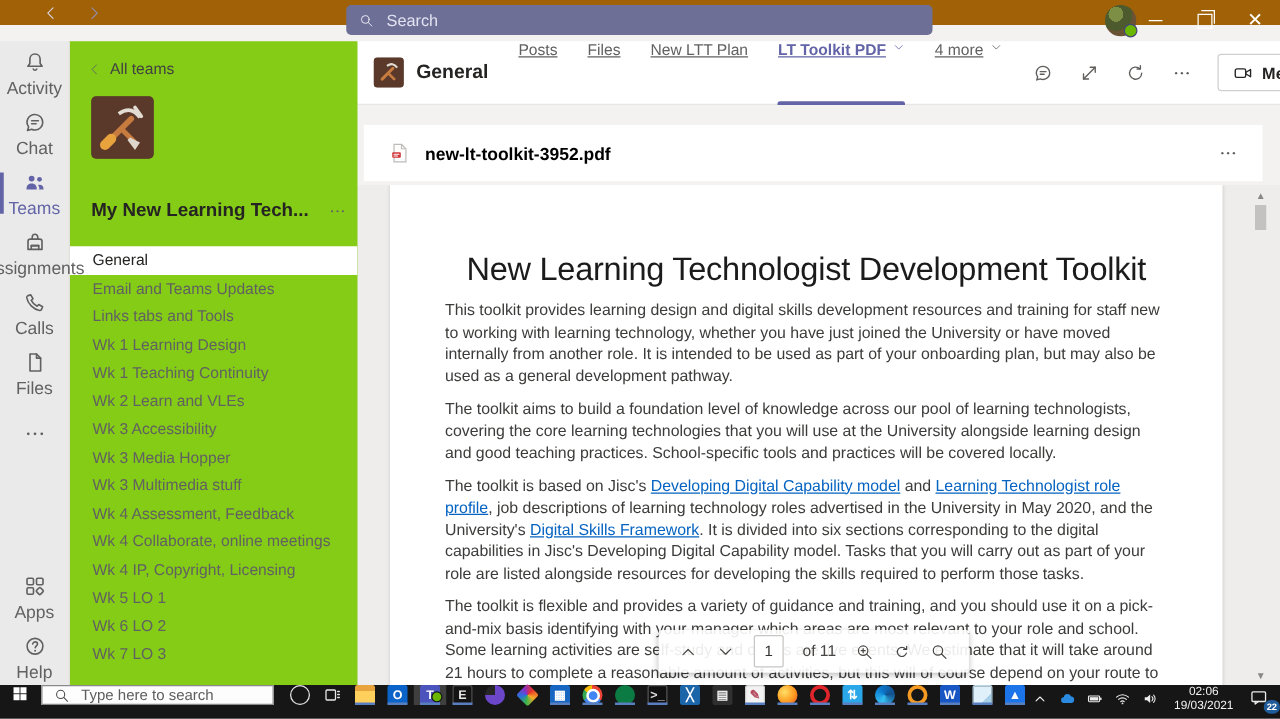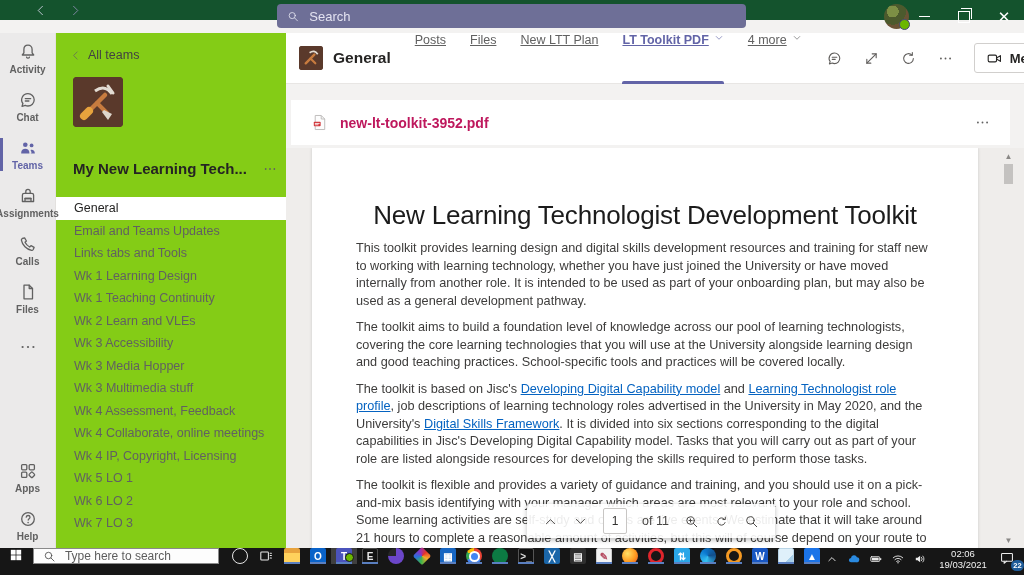--- a/index.html
+++ b/index.html
@@ -2,21 +2,21 @@
 <html><head>
 <meta charset="utf-8">
 <style>
   html,body{margin:0;padding:0;background:#000;}
   #app{position:relative;width:1024px;height:575px;overflow:hidden;
        font-family:"Liberation Sans",sans-serif;background:#f3f2f1;}
   .icon{display:inline-flex;align-items:center;justify-content:center;}
   .icon svg{width:100%;height:100%;display:block;}
 
   
-  .titlebar{position:absolute;top:0;left:0;right:0;height:20px;background:#14532d;
+  .titlebar{position:absolute;top:0;left:0;right:0;height:20px;background:#a16207;
             display:flex;align-items:center;z-index:50;}
   .nav-arrows{display:flex;gap:22px;margin-left:34px;}
   .nav-arrows .icon{width:13px;height:13px;}
   .nav-back{color:#d7d7ea;} .nav-fwd{color:#8f90b5;}
   .tb-search{position:absolute;left:277px;top:4px;width:469px;height:24px;
              background:#6e6f97;border-radius:4px;display:flex;align-items:center;
              padding:0 10px;gap:8px;color:#e9e9f4;box-sizing:border-box;}
   .tb-search .icon{width:13px;height:13px;color:#e9e9f4;}
   .tb-search input{background:transparent;border:none;outline:none;color:#f0f0fa;
              font-size:13px;font-family:inherit;width:100%;}
@@ -32,21 +32,21 @@
   .win-max i::before{content:"";position:absolute;left:2px;top:-4px;width:10px;height:10px;
              border-top:1.2px solid #fff;border-right:1.2px solid #fff;}
   .win-close{font-size:15px;line-height:1;}
 
   
   .rail{position:absolute;top:33px;left:0;width:55px;bottom:27px;background:#ebeaea;
         display:flex;flex-direction:column;align-items:stretch;z-index:10;}
   .rail-item{height:45px;display:flex;flex-direction:column;align-items:center;justify-content:center;
         gap:2px;color:#616161;position:relative;margin-top:3px;}
   .rail-item .icon{width:20px;height:20px;}
-  .rail-item .rail-label{font-size:10px;font-weight:bold;}
+  .rail-item .rail-label{font-size:14px;}
   .rail-item.active{color:#6264a7;}
   .rail-item.active::before{content:"";position:absolute;left:0;top:6px;bottom:6px;width:3px;background:#6264a7;}
   .rail-spacer{flex:1;}
 
   
   .sidebar{position:absolute;top:33px;left:55px;width:230px;bottom:27px;background:#84cc16;
         border-left:1px solid #e3e1df;overflow:hidden;z-index:9;}
   .back-row{display:flex;align-items:center;gap:7px;margin:15px 0 0 14px;color:#424242;font-size:12.5px;}
   .back-row .icon{width:11px;height:11px;color:#616161;}
   .team-avatar{position:absolute;left:17px;top:44px;width:50px;height:50px;border-radius:4px;
@@ -75,21 +75,21 @@
   .add-tab{width:15px;height:15px;color:#616161;}
   .tab-actions{margin-left:auto;display:flex;align-items:center;gap:20px;padding-right:12px;color:#605e5c;}
   .tab-actions .icon{width:17px;height:17px;}
   .meet-btn{display:flex;align-items:stretch;border:1px solid #d1cfcd;border-radius:3px;height:28px;background:#fff;}
   .meet-main{display:flex;align-items:center;gap:7px;padding:0 11px;font-size:13px;font-weight:600;color:#252423;}
   .meet-main .icon{width:17px;height:17px;color:#252423;}
 
   .file-header{position:absolute;top:67px;left:6px;width:719px;height:45px;background:#fff;
         display:flex;align-items:center;padding:0 19px;box-sizing:border-box;}
   .file-icon{width:19px;height:19px;}
-  .file-name{font-size:14px;font-weight:700;color:#be185d;margin-left:11px;}
+  .file-name{font-size:14px;font-weight:700;color:#000000;margin-left:11px;}
   .file-more{margin-left:auto;width:17px;height:17px;color:#616161;}
 
   .viewer{position:absolute;top:115px;left:0;right:0;bottom:0;background:#efedeb;overflow:hidden;}
   .page{position:absolute;left:27px;top:0;width:666px;height:470px;background:#fff;
         box-shadow:0 0 3px rgba(0,0,0,.15);padding:0 44px;box-sizing:border-box;}
   .doc-title{margin-top:52px;font-size:26px;font-weight:400;color:#1b1b1b;text-align:center;letter-spacing:-.2px;}
   .doc-heading{margin-top:32px;font-size:17px;font-weight:600;color:#262626;}
   .doc-body p{margin:9px 0 0;font-size:12.7px;line-height:17.5px;color:#3d3c3b;text-align:left;}
   .doc-body a{color:#0563c1;text-decoration:underline;cursor:pointer;}
 

